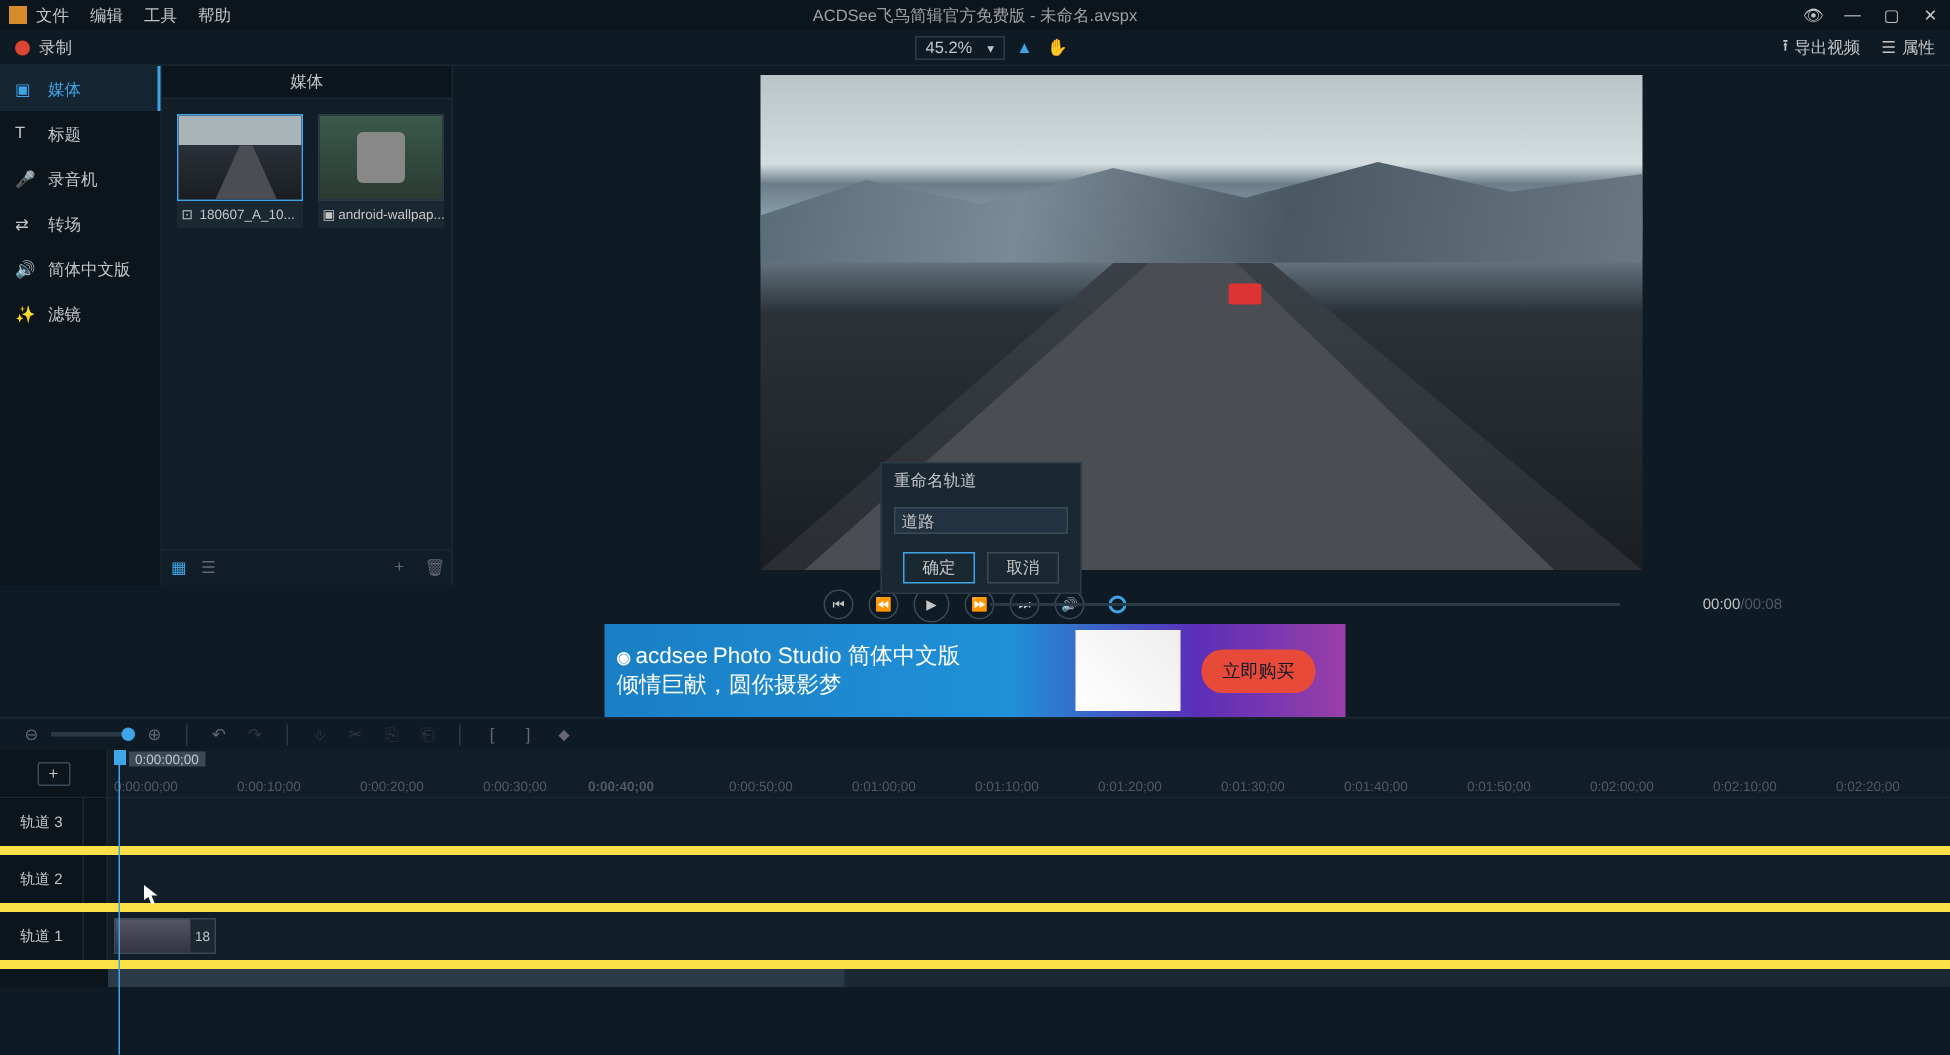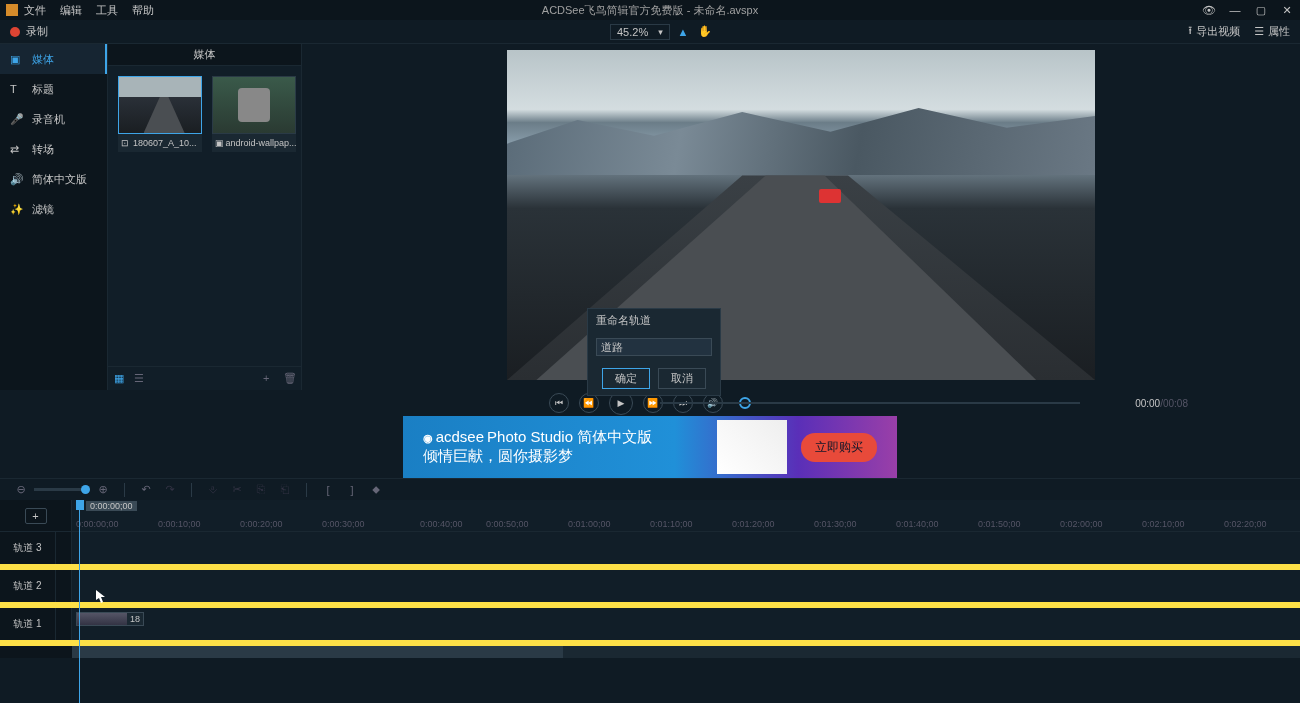--- a/index.html
+++ b/index.html
@@ -44,21 +44,21 @@
 .mtn { position: absolute; top: 14%; left: 0; right: 0; height: 24%; }
 .mtn::before { content:""; position:absolute; left:0; right:0; bottom:0; height:100%; background: linear-gradient(100deg, #5a6b78 0%, #7a8a96 30%, #4a5862 60%, #6a7884 100%); clip-path: polygon(0 60%, 12% 30%, 25% 50%, 40% 20%, 55% 45%, 70% 15%, 85% 40%, 100% 25%, 100% 100%, 0 100%); }
 .controls { height: 26px; width: 100%; display: flex; align-items: center; justify-content: center; gap: 10px; background: #0f1b24; position: relative; }
 .controls .btn { width: 20px; height: 20px; border: 1px solid #3a4a56; border-radius: 50%; display: flex; align-items: center; justify-content: center; font-size: 9px; cursor: default; }
 .controls .btn.play { width: 24px; height: 24px; }
 .controls .snap { width: 12px; height: 12px; border: 2px solid #3ea5e8; border-radius: 50%; margin-left: 6px; }
 .controls .seek { position: absolute; left: 660px; right: 220px; height: 2px; background: #2a3a46; }
 .controls .time { position: absolute; right: 112px; font-size: 10px; }
 .controls .time .t2 { color: #556; }
 .ad { height: 62px; display: flex; justify-content: center; align-items: center; background: #0f1b24; }
-.ad-inner { width: 494px; height: 62px; background: linear-gradient(90deg, #1a7fc4 0%, #2090d8 55%, #5a2fb8 80%, #9a3fa8 100%); display: flex; align-items: center; padding: 0 20px; color: #fff; position: relative; }
+.ad-inner { width: 494px; height: 62px; background: linear-gradient(90deg, #1a7fc4 0%, #2090d8 55%, #5a2fb8 80%, #9a3fa8 100%); display: flex; align-items: center; padding: 0 8px; color: #fff; position: relative; }
 .ad-inner .txt1 { font-size: 15px; font-weight: 300; }
 .ad-inner .txt2 { font-size: 15px; }
 .ad-inner .boxart { position: absolute; right: 110px; top: 4px; width: 70px; height: 54px; background: linear-gradient(45deg,#fff,#eee); }
 .ad-inner .buy { position: absolute; right: 20px; background: #e84a3a; color: #0f172a; padding: 6px 14px; border-radius: 14px; font-size: 12px; }
 .tl-tools { height: 22px; background: #0f1b24; display: flex; align-items: center; padding: 0 14px; gap: 10px; border-top: 1px solid #1a2832; }
 .tl-tools .zoom { display: flex; align-items: center; gap: 6px; }
 .tl-tools .slider { width: 56px; height: 3px; background: #2a3a46; position: relative; }
 .tl-tools .slider .kn { position: absolute; right: 0; top: -3px; width: 9px; height: 9px; background: #3ea5e8; border-radius: 50%; }
 .tl-tools .sep { width: 1px; height: 14px; background: #2a3a46; margin: 0 4px; }
 .tl-tools .ic { width: 14px; color: #667; text-align: center; }
@@ -70,21 +70,21 @@
 .tl-ruler { flex: 1; position: relative; background: #111e28; }
 .tl-ruler .playhead-lbl { position: absolute; left: 14px; top: 1px; font-size: 9px; background: #3a4a56; padding: 0 4px; }
 .tl-ruler .playhead { position: absolute; left: 4px; top: 0; width: 8px; height: 10px; background: #3ea5e8; }
 .tl-ruler .pline { position: absolute; left: 7px; top: 10px; width: 1px; height: 200px; background: #3ea5e8; z-index: 5; }
 .tl-ruler .ticks { position: absolute; bottom: 0; left: 0; right: 0; height: 14px; display: flex; }
 .tl-ruler .tick { position: absolute; bottom: 2px; font-size: 9px; color: #556; }
 .track { height: 38px; display: flex; border-bottom: 6px solid #fde047; }
 .track .lbl { width: 56px; background: #0c151c; border-right: 1px solid #1a2832; display: flex; align-items: center; justify-content: center; font-size: 10px; }
 .track .ctrl { width: 16px; background: #0c151c; border-right: 1px solid #1a2832; }
 .track .lane { flex: 1; background: #111e28; position: relative; }
-.clip { position: absolute; left: 4px; top: 4px; height: 14px; width: 68px; background: #2a3a46; border: 1px solid #3a4a56; display: flex; }
+.clip { position: absolute; left: 4px; top: 4px; height: 24px; width: 68px; background: #2a3a46; border: 1px solid #3a4a56; display: flex; }
 .clip .cimg { width: 50px; background: linear-gradient(#556,#334); }
 .clip .cend { flex: 1; display: flex; align-items: center; justify-content: center; font-size: 9px; background: #1a2832; }
 .hscroll { height: 12px; background: #0c151c; display: flex; }
 .hscroll .sp { width: 72px; }
 .hscroll .bar { flex: 1; background: #1a2832; position: relative; }
 .hscroll .thumb2 { position: absolute; left: 0; width: 40%; height: 100%; background: #2a3a46; }
 .dialog { position: absolute; left: 587px; top: 308px; width: 134px; background: #1a2832; border: 1px solid #2a3a46; z-index: 100; }
 .dialog .dtitle { padding: 4px 8px; font-size: 11px; }
 .dialog .dbody { padding: 6px 8px; }
 .dialog input { width: 100%; background: #223240; border: 1px solid #3a4a56; color: #c5c5c5; padding: 2px 4px; font-size: 11px; outline: none; }
@@ -267,21 +267,21 @@
     </div>
     <div class="tl-ruler">
       <div class="playhead"></div>
       <div class="playhead-lbl">0:00:00;00</div>
       <div class="pline"></div>
       <div class="ticks" id="ticks">
           <span class="tick" style="left: 4px;">0:00:00;00</span>
           <span class="tick" style="left: 86px;">0:00:10;00</span>
           <span class="tick" style="left: 168px;">0:00:20;00</span>
           <span class="tick" style="left: 250px;">0:00:30;00</span>
-          <span class="tick" style="left: 348px;">0:00:40;00</span>
+          <span class="tick" style="left: 320px; font-weight: bold;">0:00:40;00</span>
           <span class="tick" style="left: 414px;">0:00:50;00</span>
           <span class="tick" style="left: 496px;">0:01:00;00</span>
           <span class="tick" style="left: 578px;">0:01:10;00</span>
           <span class="tick" style="left: 660px;">0:01:20;00</span>
           <span class="tick" style="left: 742px;">0:01:30;00</span>
           <span class="tick" style="left: 824px;">0:01:40;00</span>
           <span class="tick" style="left: 906px;">0:01:50;00</span>
           <span class="tick" style="left: 988px;">0:02:00;00</span>
           <span class="tick" style="left: 1070px;">0:02:10;00</span>
           <span class="tick" style="left: 1152px; text-align: right;">0:02:20;00</span>

